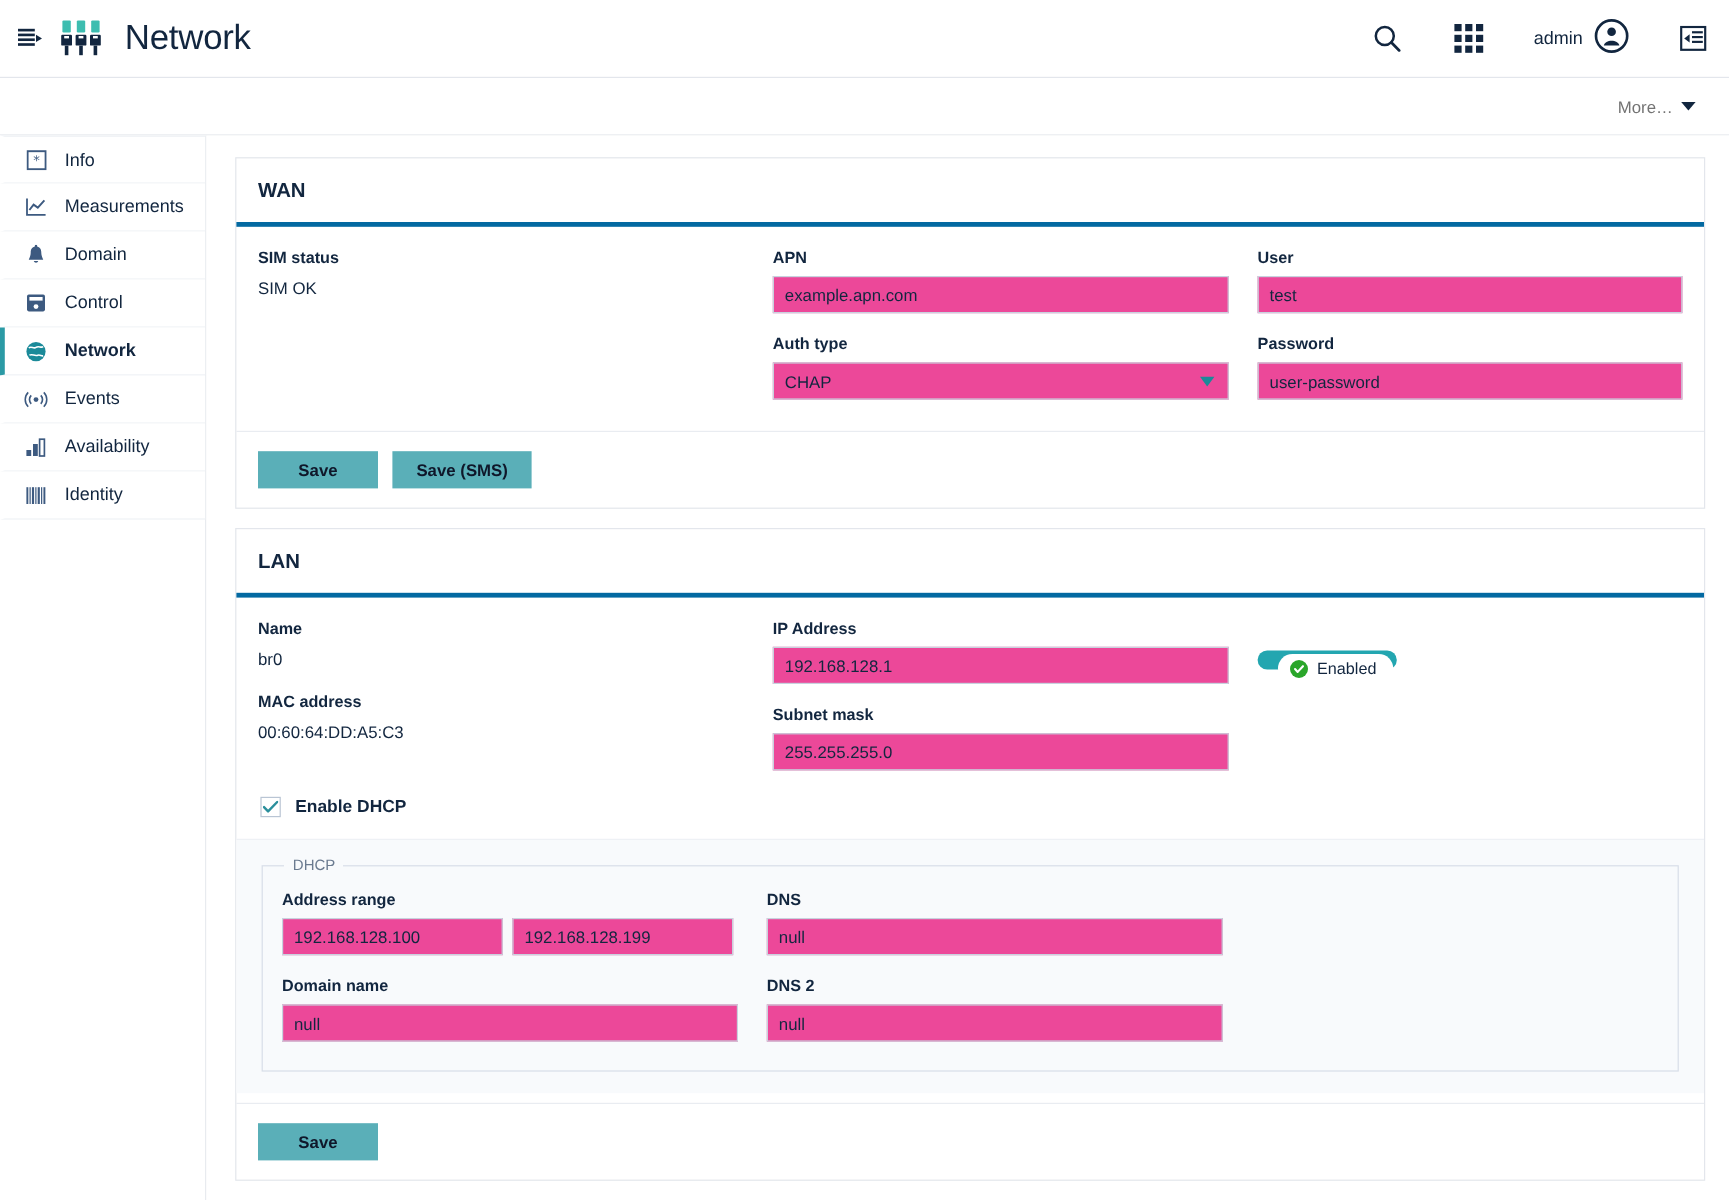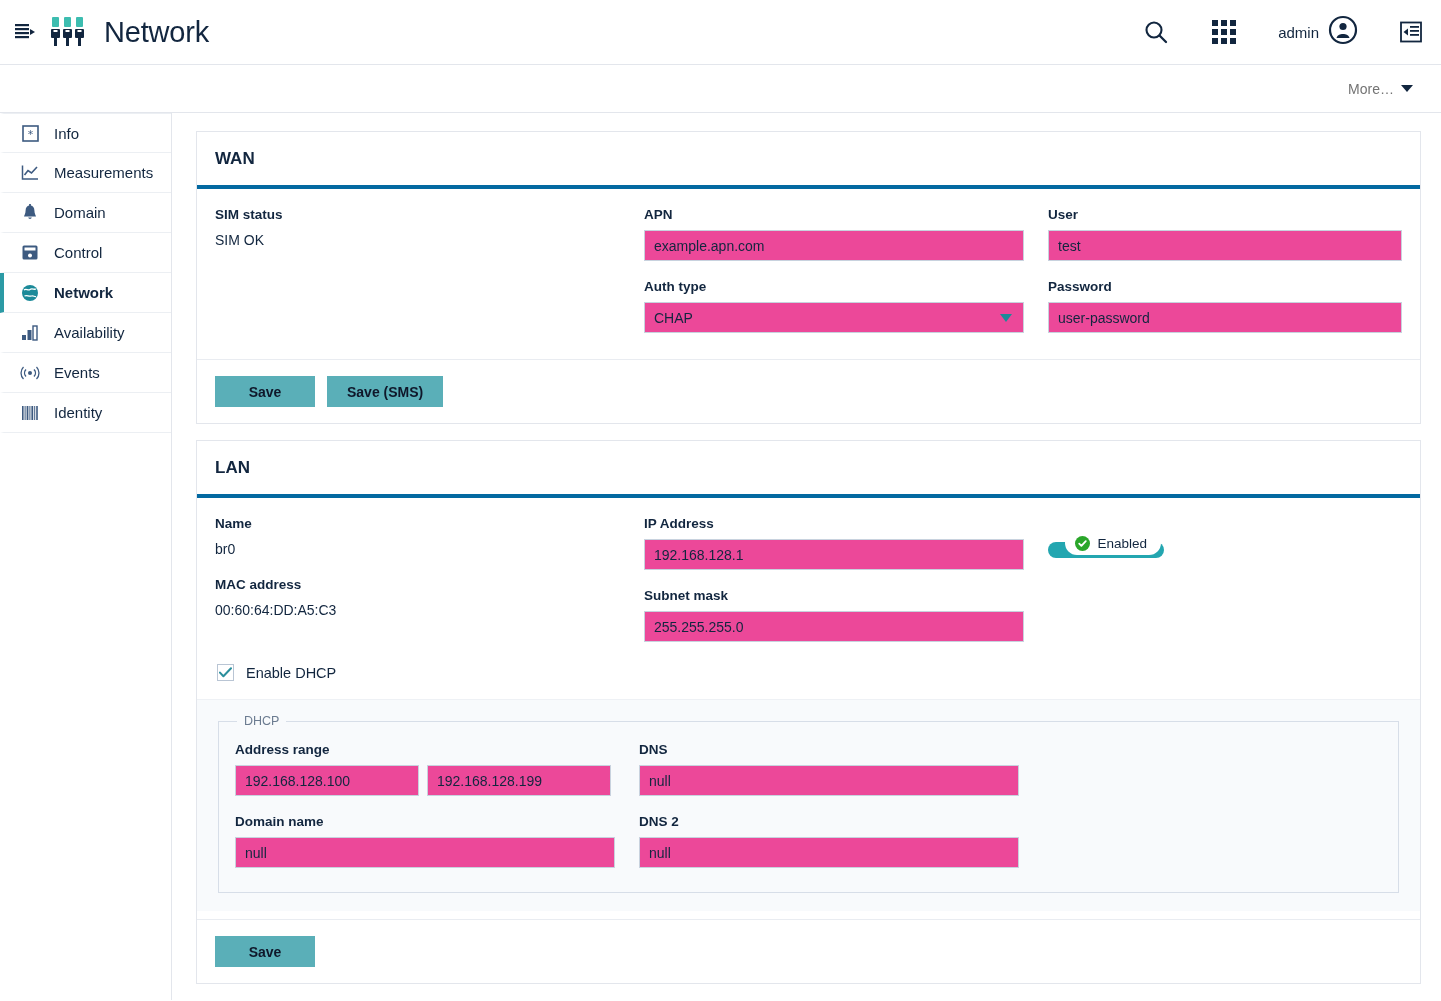--- a/index.html
+++ b/index.html
@@ -141,40 +141,40 @@
     padding: 0 20px;
     min-width: 100px;
     cursor:pointer;
   }
 
   
   .toggle {
     width: 116px; height: 16px;
     background: #23a6b0;
     border-radius: 16px;
-    display:flex; align-items:flex-end; justify-content:flex-end;
+    display:flex; align-items:flex-start; justify-content:flex-end;
     padding: 3px;
     cursor:pointer;
   }
   .toggle .knob {
     background:#ffffff;
     border-radius: 14px;
     height: 24px;
     padding: 0 14px 0 10px;
     display:flex; align-items:center; gap:7px;
     font-size: 13.5px; color:#12263f; font-weight:400;
   }
   .check-circle {
     width: 15px; height: 15px; border-radius: 50%;
     background:#2aa62a;
     display:flex; align-items:center; justify-content:center;
   }
 
   
-  .cb-row { display:flex; align-items:center; gap: 12px; margin: 4px 0 18px 2px; }
+  .cb-row { display:flex; align-items:center; gap: 12px; margin: 4px 0 18px 2px; font-weight: bold; }
   .cbox {
     width: 17px; height:17px; border: 1px solid #b9c5d4; background:#ffffff;
     display:flex; align-items:center; justify-content:center; cursor:pointer;
   }
   .cb-label { font-size: 14.5px; color:#12263f; }
 
   
   .fs-outer { background:#f8fafc; border-top:1px solid #eef1f5; margin: 0 -18px; padding: 14px 18px 18px 18px; }
   .fs {
     border: 1px solid #d7dee8;
@@ -330,40 +330,40 @@
           <circle cx="9" cy="9" r="8" fill="#1b8a99"></circle>
           <path d="M3 6 C5 4 7 7 9 5.5 C11 4 13 6 15 5" fill="none" stroke="#ffffff" stroke-width="1.3"></path>
           <path d="M3.5 12 C6 10.5 7.5 13 10.5 12 C12.5 11.3 13.5 13 15 12.5" fill="none" stroke="#ffffff" stroke-width="1.3"></path>
         </svg>
       </span>
       <span>Network</span>
     </div>
 
     <div class="nav-item">
       <span class="nav-icon">
-        <svg width="18" height="16" viewBox="0 0 18 16">
-          <rect x="1" y="10" width="4" height="5" fill="#3d5a80"></rect>
-          <rect x="6.5" y="5" width="4" height="10" fill="#3d5a80"></rect>
-          <rect x="12" y="1" width="4" height="14" fill="none" stroke="#3d5a80" stroke-width="1.4"></rect>
-        </svg>
-      </span>
-      <span>Availability</span>
-    </div>
-
-    <div class="nav-item">
-      <span class="nav-icon">
         <svg width="20" height="16" viewBox="0 0 20 16">
           <circle cx="10" cy="8" r="2" fill="#3d5a80"></circle>
           <path d="M6 4.5 A5 5 0 0 0 6 11.5" fill="none" stroke="#3d5a80" stroke-width="1.4"></path>
           <path d="M14 4.5 A5 5 0 0 1 14 11.5" fill="none" stroke="#3d5a80" stroke-width="1.4"></path>
           <path d="M3.5 2 A8.5 8.5 0 0 0 3.5 14" fill="none" stroke="#3d5a80" stroke-width="1.3"></path>
           <path d="M16.5 2 A8.5 8.5 0 0 1 16.5 14" fill="none" stroke="#3d5a80" stroke-width="1.3"></path>
         </svg>
       </span>
       <span>Events</span>
+    </div>
+
+    <div class="nav-item">
+      <span class="nav-icon">
+        <svg width="18" height="16" viewBox="0 0 18 16">
+          <rect x="1" y="10" width="4" height="5" fill="#3d5a80"></rect>
+          <rect x="6.5" y="5" width="4" height="10" fill="#3d5a80"></rect>
+          <rect x="12" y="1" width="4" height="14" fill="none" stroke="#3d5a80" stroke-width="1.4"></rect>
+        </svg>
+      </span>
+      <span>Availability</span>
     </div>
 
     <div class="nav-item">
       <span class="nav-icon">
         <svg width="18" height="16" viewBox="0 0 18 16">
           <rect x="1" y="1" width="1.6" height="14" fill="#3d5a80"></rect>
           <rect x="3.6" y="1" width="1" height="14" fill="#3d5a80"></rect>
           <rect x="5.6" y="1" width="1.8" height="14" fill="#3d5a80"></rect>
           <rect x="8.4" y="1" width="1" height="14" fill="#3d5a80"></rect>
           <rect x="10.4" y="1" width="1.8" height="14" fill="#3d5a80"></rect>

